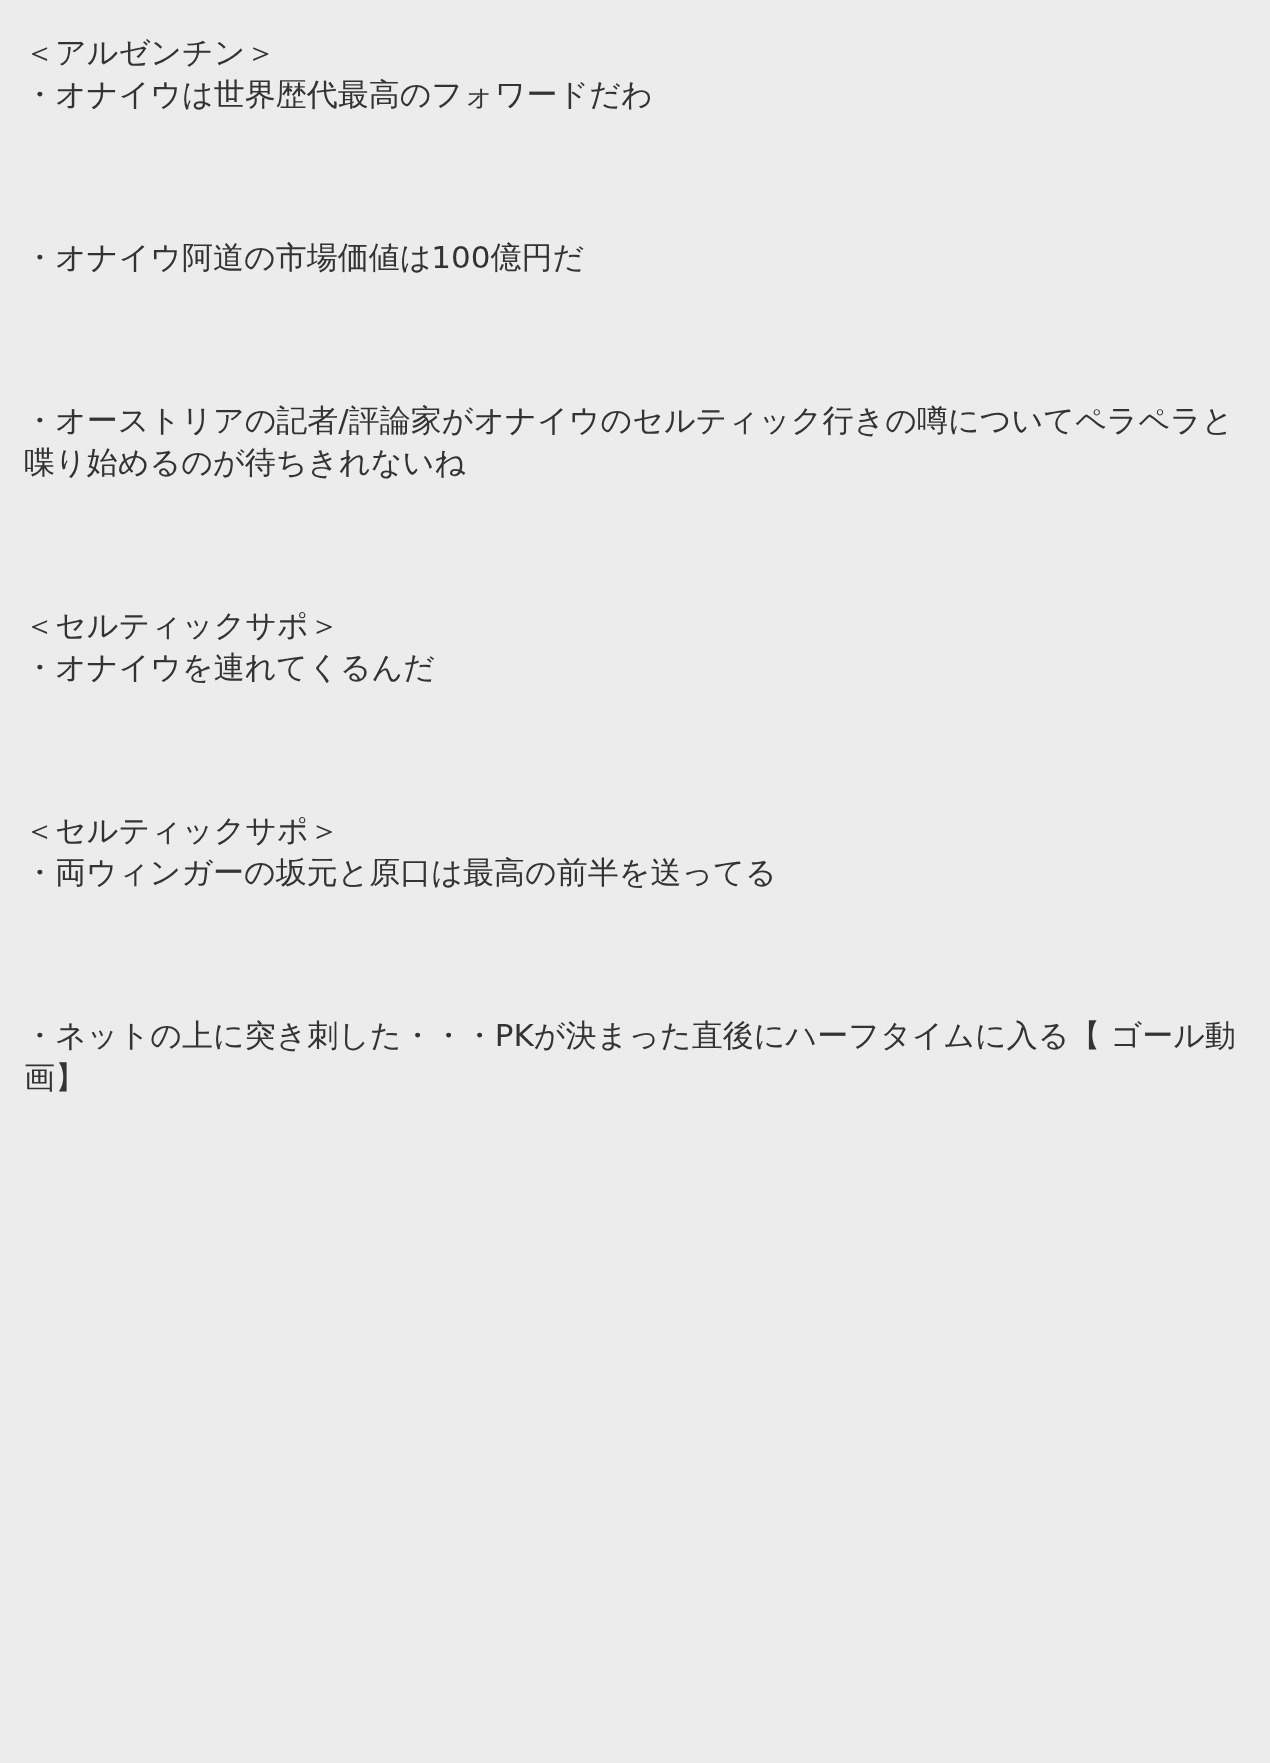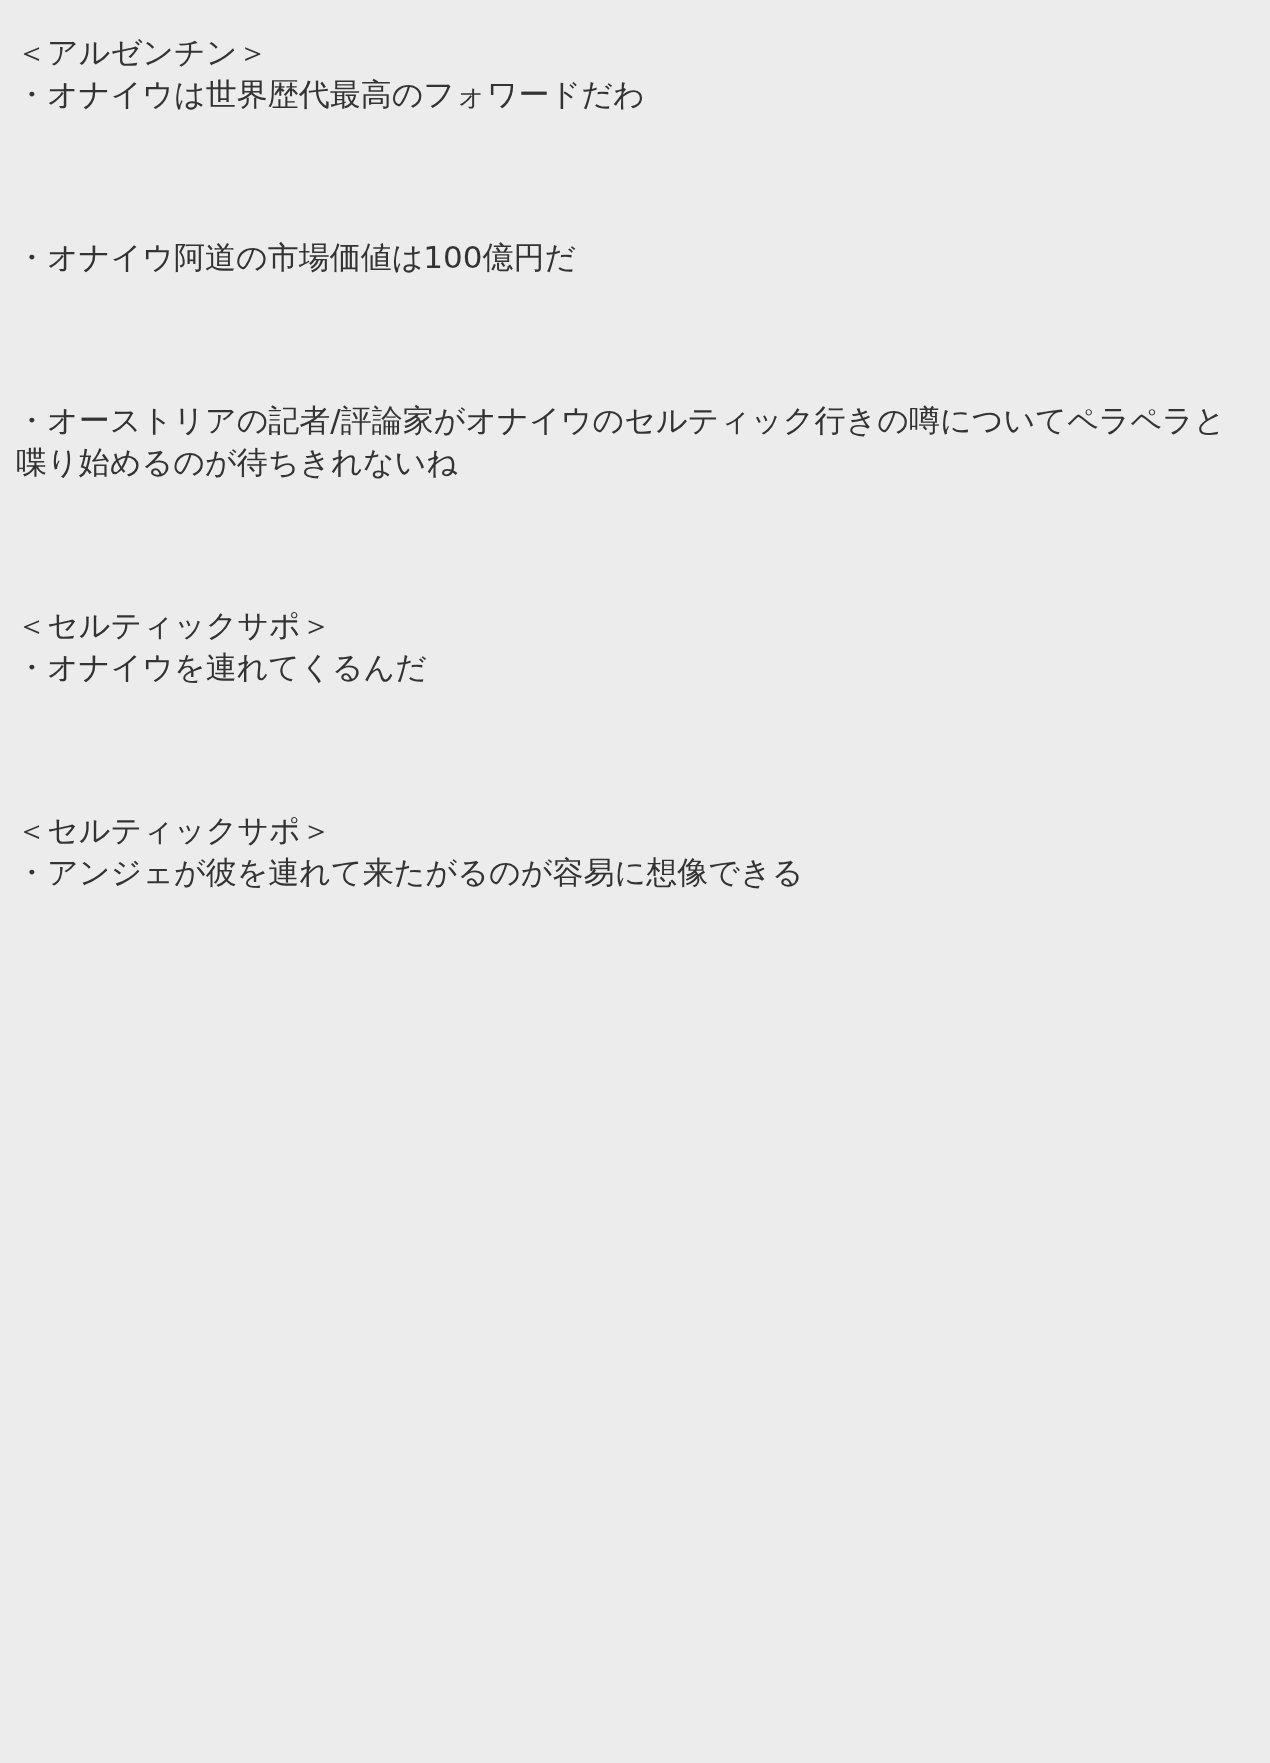--- a/index.html
+++ b/index.html
@@ -15,21 +15,21 @@
     font-family: "DejaVu Sans", "Liberation Sans", sans-serif;
     font-size: 31px;
     line-height: 42px;
     padding: 31px 14px 0 16px;
     overflow: hidden;
   }
   main.comments {
     display: block;
   }
   section.block {
-    margin: 0 0 121px 0;
+    margin: 0 0 121px 8px;
   }
   section.block:last-child {
     margin-bottom: 0;
   }
   section.block.indent {
     padding-left: 31px;
   }
   p.line {
     margin: 0;
     padding: 0;
@@ -50,17 +50,20 @@
     </section>
     <section class="block">
       <p class="line comment">・オーストリアの記者/評論家がオナイウのセルティック行きの噂についてペラペラと喋り始めるのが待ちきれないね</p>
     </section>
     <section class="block">
       <p class="line source-label">＜セルティックサポ＞</p>
       <p class="line comment">・オナイウを連れてくるんだ</p>
     </section>
     <section class="block">
       <p class="line source-label">＜セルティックサポ＞</p>
-      <p class="line comment">・アンジェが彼を連れて来たがるのが容易に想像できる</p>
+      <p class="line comment">・両ウィンガーの坂元と原口は最高の前半を送ってる</p>
     </section>
     <section class="block">
+    </section>
+    <section class="block">
+      <p class="line comment">・ネットの上に突き刺した・・・PKが決まった直後にハーフタイムに入る【 ゴール動画】</p>
     </section>
   </main>
 
 </body></html>

